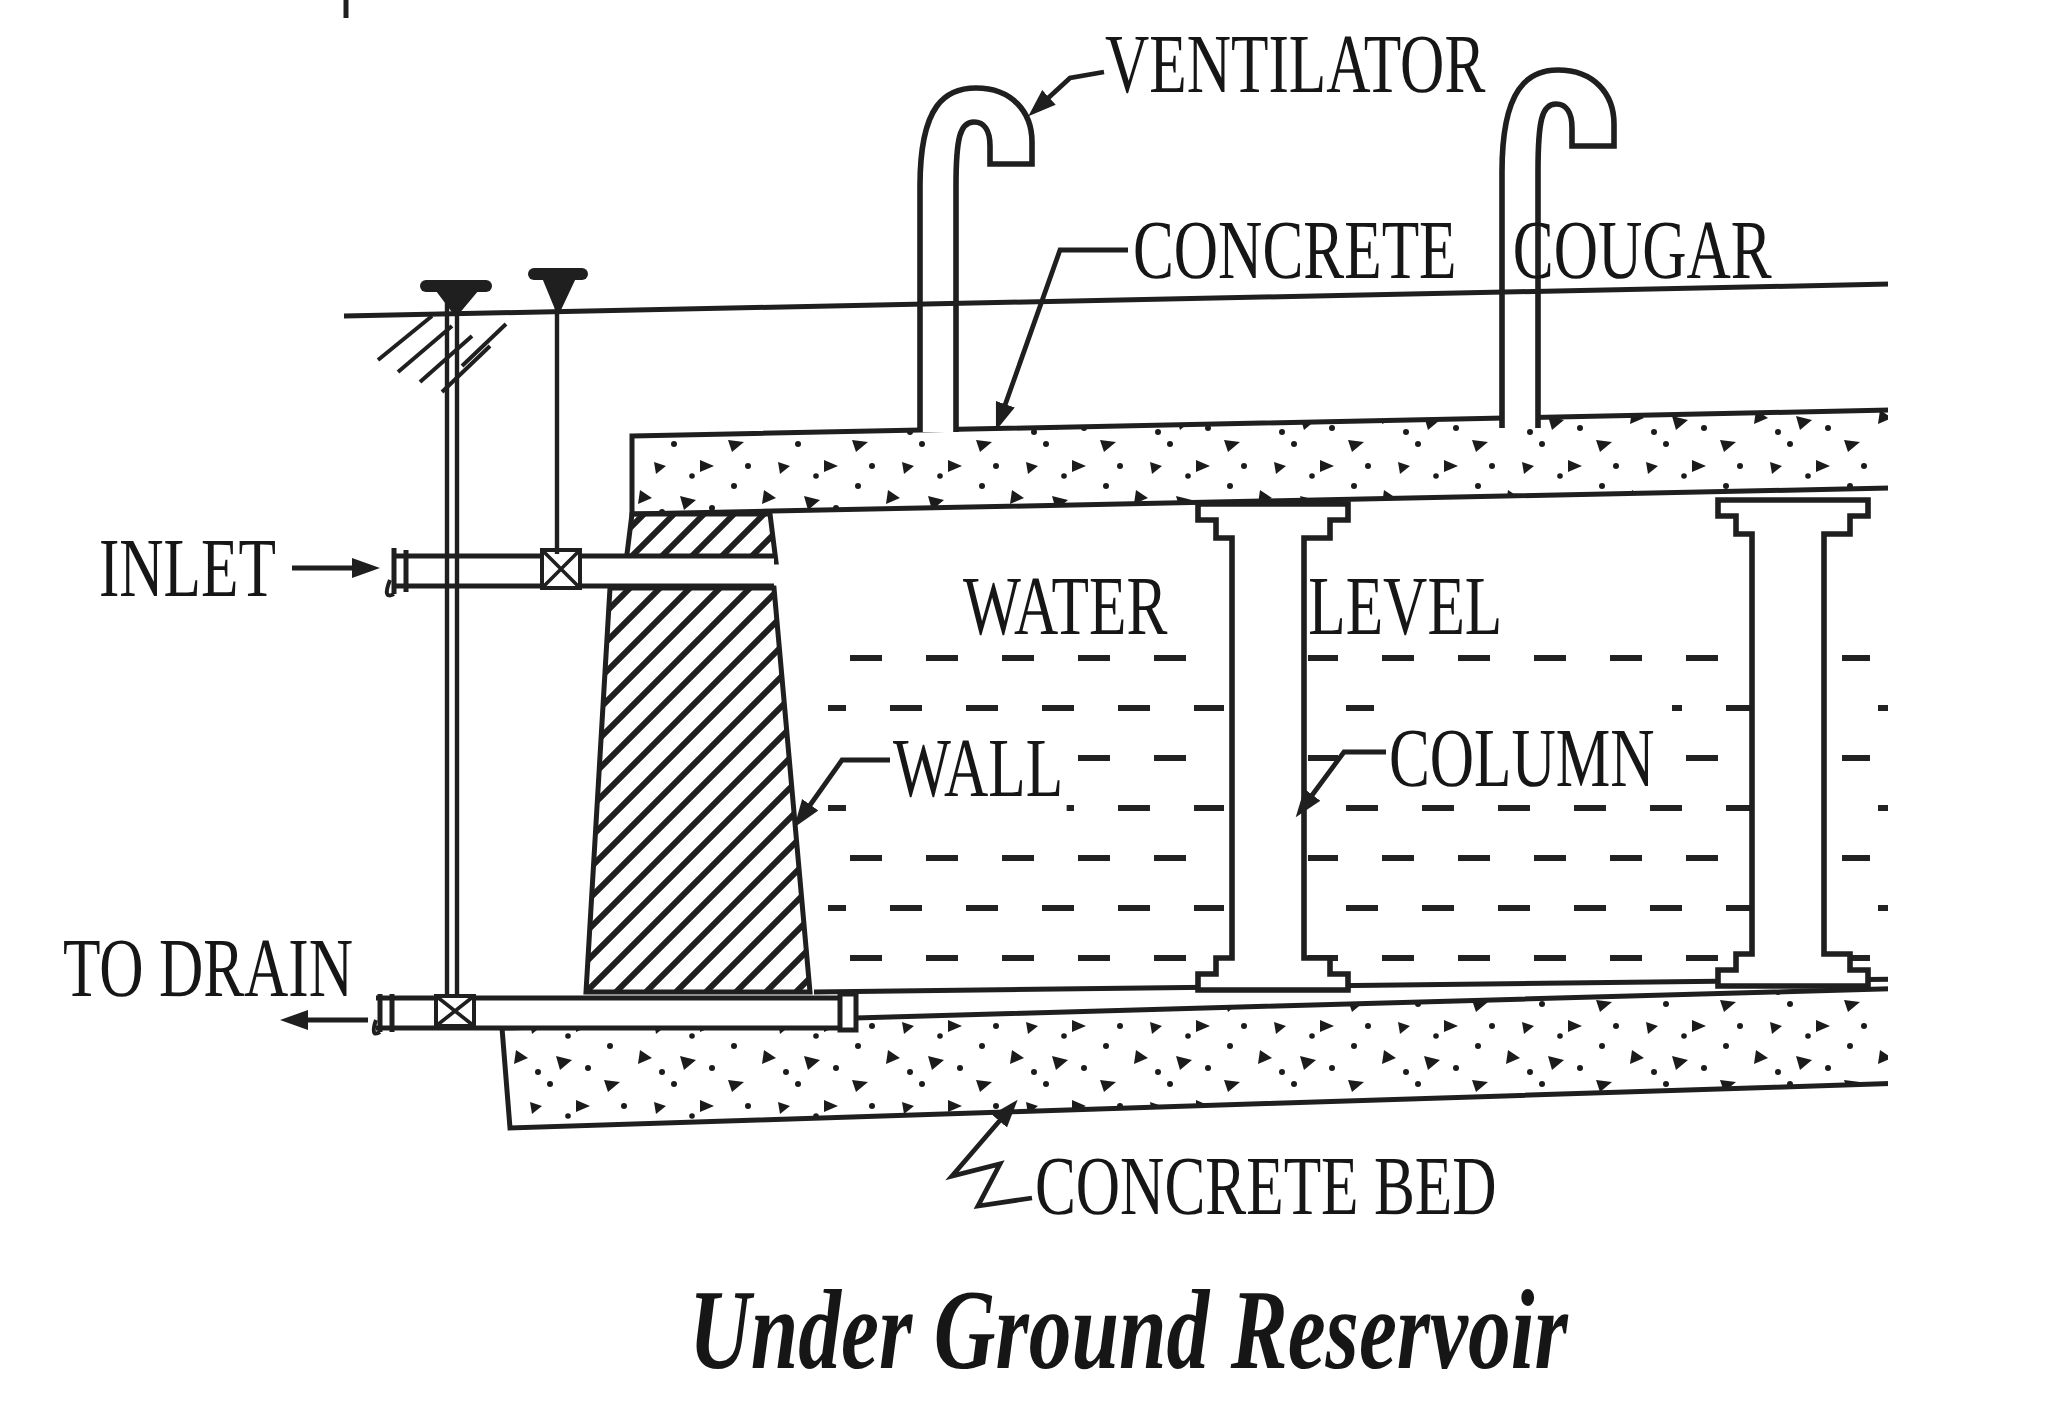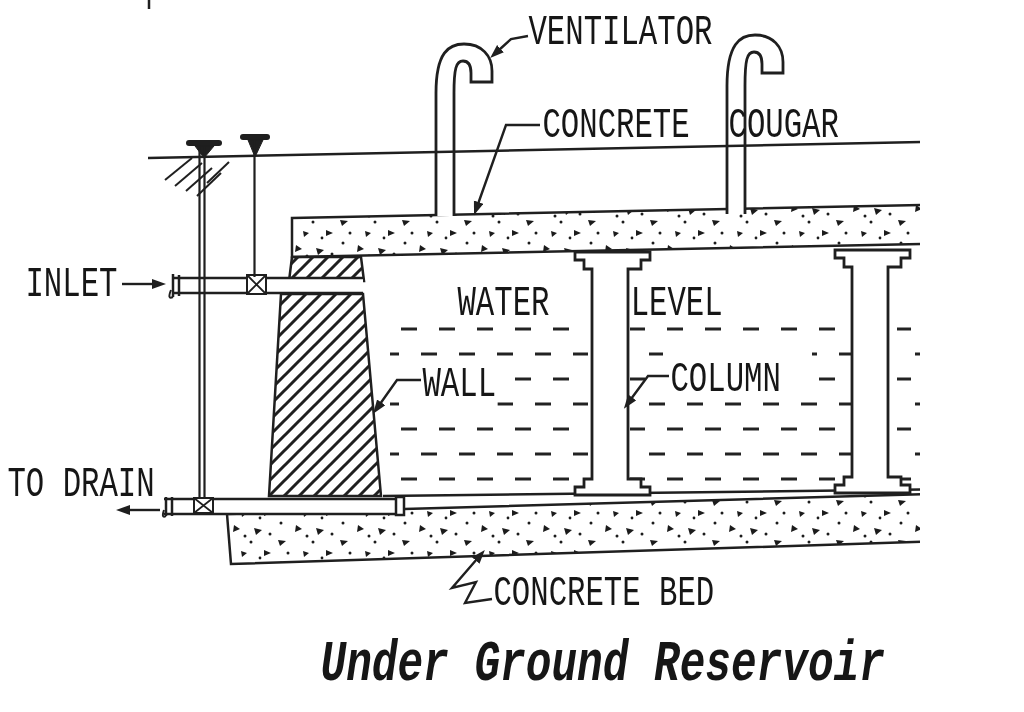--- a/index.html
+++ b/index.html
@@ -1,17 +1,17 @@
 <!DOCTYPE html>
 <html><head>
 <meta charset="utf-8">
 <style>
   html,body{margin:0;padding:0;background:#ffffff;}
   #stage{position:relative;width:920px;height:712px;background:#ffffff;overflow:hidden;
-         font-family:Liberation Mono, monospace;}
+         font-family:Liberation Serif, serif;margin-left:24px;}
   #drawing{position:absolute;left:0;top:0;filter:blur(.3px);}
   .lbl{position:absolute;font-size:42px;color:#161616;line-height:1.05;white-space:nowrap;
        transform:scaleX(.73);transform-origin:0 0;background:#fff;padding:0 2px;}
   .lbl.noband{background:transparent;}
   #lbl-cover{word-spacing:28px;}
   #lbl-waterlevel{word-spacing:86px;background:transparent;}
   #lbl-title{font-size:57px;font-weight:bold;font-style:italic;transform:scaleX(.75);
              background:transparent;}
 </style>
 </head>

